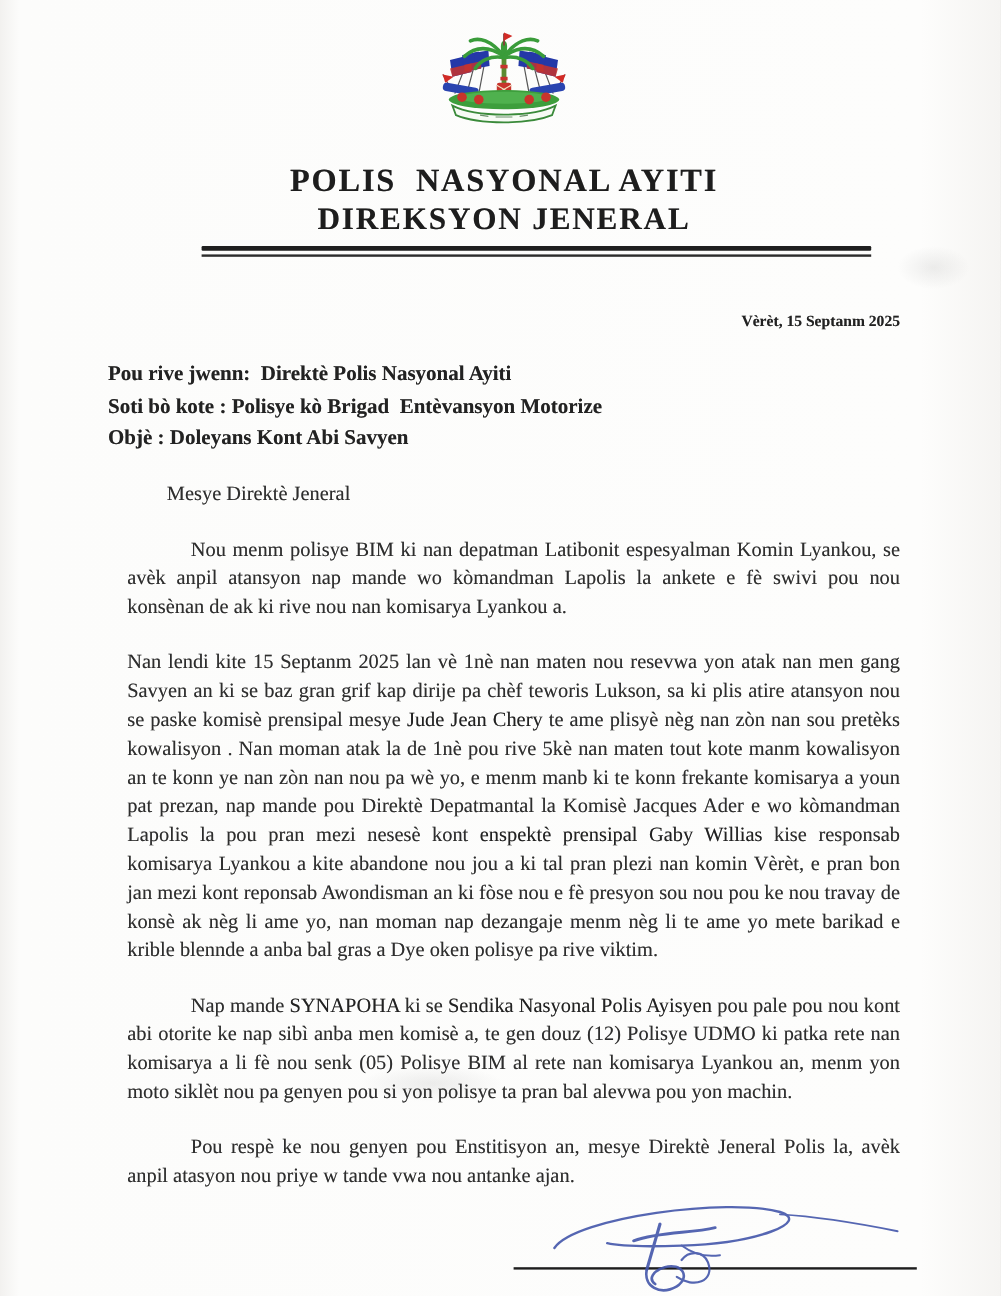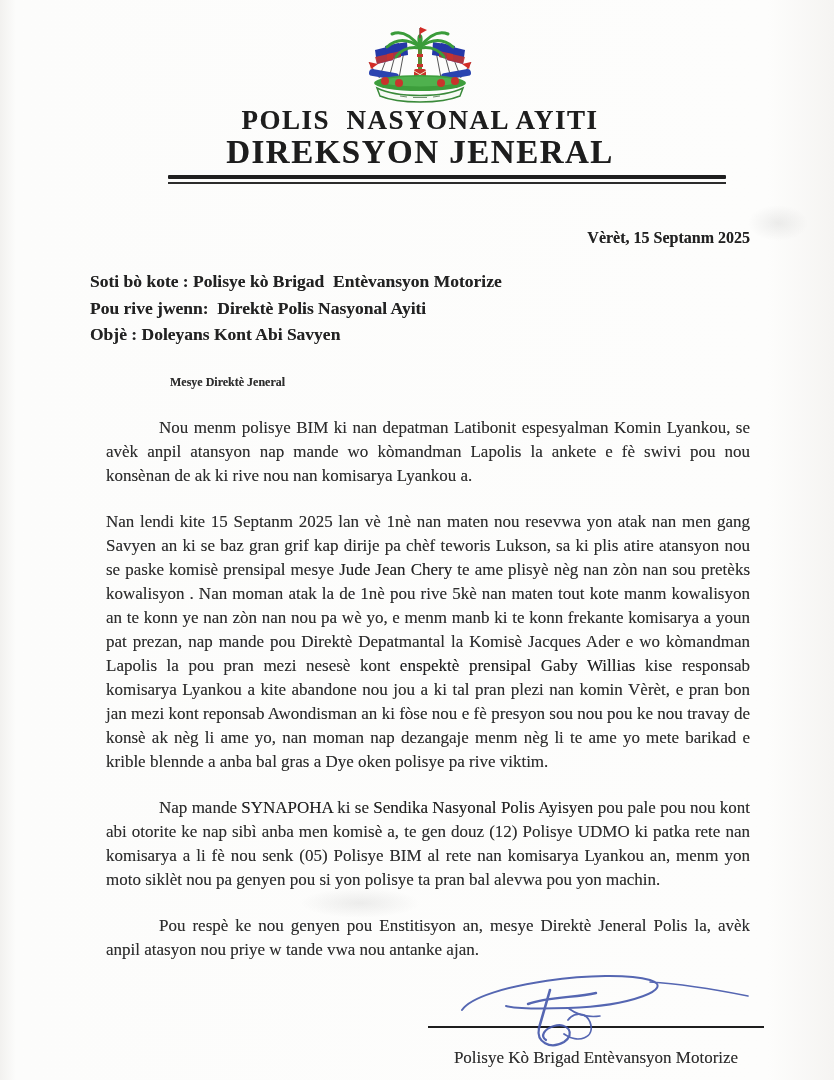--- a/index.html
+++ b/index.html
@@ -11,30 +11,30 @@
   .page {
     position:relative; width:834px; height:1080px; box-sizing:border-box;
     padding:0 84px 0 90px; overflow:hidden;
     background:linear-gradient(90deg,#f2f1ef 0px,#fcfcfb 16px,#fdfdfc 92%,#f5f4f2 100%);
     color:#2e2e2e;
     text-shadow:0 0 0.5px rgba(40,40,40,.45);
   }
   
   .letterhead { text-align:center; padding-top:24px; }
   .emblem-wrap { height:80px; }
-  .title1 { font-size:27px; font-weight:bold; letter-spacing:1.5px; line-height:33px; color:#1d1d1d; white-space:pre; }
-  .title2 { font-size:33px; font-weight:bold; letter-spacing:1.5px; line-height:31px; color:#1d1d1d; white-space:pre; }
+  .title1 { font-size:27px; font-weight:bold; letter-spacing:1.5px; line-height:33px; color:#1d1d1d; white-space:pre;margin-top:30px; }
+  .title2 { font-size:26px; font-weight:bold; letter-spacing:1.5px; line-height:31px; color:#1d1d1d; white-space:pre; }
   .rules { width:558px; margin:7px 0 0 78px; }
   .rule-thick { height:4px; background:#1f1f1f; border-radius:1px; }
   .rule-thin  { height:2px; background:#2c2c2c; margin-top:3px; }
   
-  .date-row { margin-top:42px; text-align:right; font-weight:bold; font-size:16px; line-height:24px; color:#222; }
+  .date-row { margin-top:42px; text-align:right; font-weight:bold; font-size:13px; line-height:24px; color:#222; }
   .recipient { margin-top:18px; font-weight:bold; font-size:17.5px; line-height:26.5px; color:#222; white-space:pre; }
   
-  .salutation { margin-top:22px; margin-left:80px; font-size:12px; line-height:24px;font-weight:bold; }
+  .salutation { margin-top:22px; margin-left:49px; font-size:17px; line-height:24px; }
   .body-par { font-size:17px; line-height:24px; text-align:justify; margin:22px 0 0 16px; }
   .body-par.indent { text-indent:53px; }
   .body-par b { font-weight:normal; color:#222; }
   
   .sig-block { position:relative; width:336px; margin:64px -14px 0 auto; }
   .sig-scribble { position:absolute; left:-10px; top:-62px; width:346px; height:100px; pointer-events:none; }
   .sig-line { height:0; border-bottom:2px solid #1e1e1e; }
   .sig-label { margin-top:19px; text-align:center; font-size:17px; line-height:22px; }
   
   .smudge { position:absolute; border-radius:50%; background:radial-gradient(closest-side, rgba(90,90,90,.10), rgba(90,90,90,0)); }
@@ -127,21 +127,21 @@
     <div class="title1">POLIS  NASYONAL AYITI</div>
     <div class="title2">DIREKSYON JENERAL</div>
     <div class="rules">
       <div class="rule-thick"></div>
       <div class="rule-thin"></div>
     </div>
   </div>
 
   <div class="date-row">Vèrèt, 15 Septanm 2025</div>
 
-  <div class="recipient"><div>Soti bò kote : Polisye kò Brigad  Entèvansyon Motorize</div><div>Pou rive jwenn:  Direktè Polis Nasyonal Ayiti</div><div>Objè : Doleyans Kont Abi Savyen</div></div>
+  <div class="recipient"><div>Pou rive jwenn:  Direktè Polis Nasyonal Ayiti</div><div>Soti bò kote : Polisye kò Brigad  Entèvansyon Motorize</div><div>Objè : Doleyans Kont Abi Savyen</div></div>
 
   <div class="salutation">Mesye Direktè Jeneral</div>
 
   <div id="paragraphs">
       <p class="body-par indent"><span>Nou menm polisye BIM ki nan depatman Latibonit espesyalman Komin Lyankou, se avèk anpil atansyon nap mande wo kòmandman Lapolis la ankete e fè swivi pou nou konsènan de ak ki rive nou nan komisarya Lyankou a.</span></p>
       <p class="body-par"><span>Nan lendi kite 15 Septanm 2025 lan vè 1nè nan maten nou resevwa yon atak nan men gang Savyen an ki se baz gran grif kap dirije pa chèf teworis Lukson, sa ki plis atire atansyon nou se paske komisè prensipal mesye </span><b>Jude Jean Chery</b><span> te ame plisyè nèg nan zòn nan sou pretèks kowalisyon . Nan moman atak la de 1nè pou rive 5kè nan maten tout kote manm kowalisyon an te konn ye nan zòn nan nou pa wè yo, e menm manb ki te konn frekante komisarya a youn pat prezan, nap mande pou Direktè Depatmantal la Komisè Jacques Ader e wo kòmandman Lapolis la pou pran mezi nesesè kont </span><b>enspektè prensipal Gaby Willias</b><span> kise responsab komisarya Lyankou a kite abandone nou jou a ki tal pran plezi nan komin Vèrèt, e pran bon jan mezi kont reponsab Awondisman an ki fòse nou e fè presyon sou nou pou ke nou travay de konsè ak nèg li ame yo, nan moman nap dezangaje menm nèg li te ame yo mete barikad e krible blennde a anba bal gras a Dye oken polisye pa rive viktim.</span></p>
       <p class="body-par indent"><span>Nap mande </span><b>SYNAPOHA</b><span> ki se </span><b>Sendika Nasyonal Polis Ayisyen</b><span> pou pale pou nou kont abi otorite ke nap sibì anba men komisè a, te gen douz (12) Polisye UDMO ki patka rete nan komisarya a li fè nou senk (05) Polisye BIM al rete nan komisarya Lyankou an, menm yon moto siklèt nou pa genyen pou si yon polisye ta pran bal alevwa pou yon machin.</span></p>
       <p class="body-par indent"><span>Pou respè ke nou genyen pou Enstitisyon an, mesye Direktè Jeneral Polis la, avèk anpil atasyon nou priye w tande vwa nou antanke ajan.</span></p>
     </div>
 

